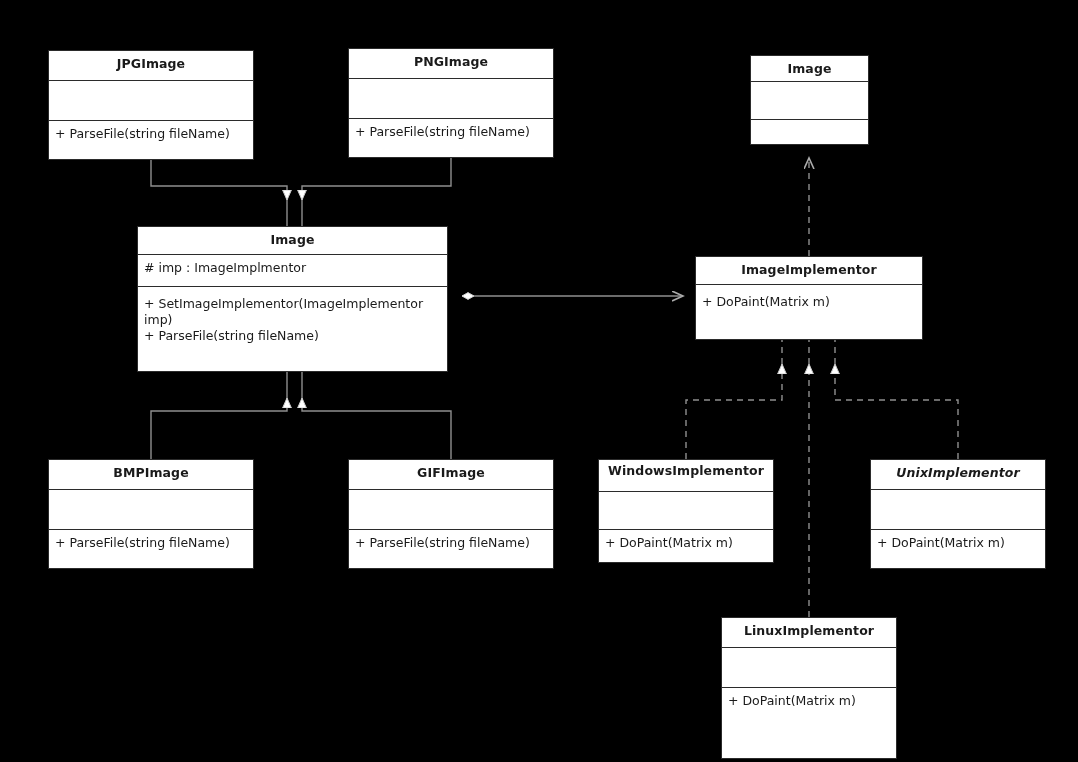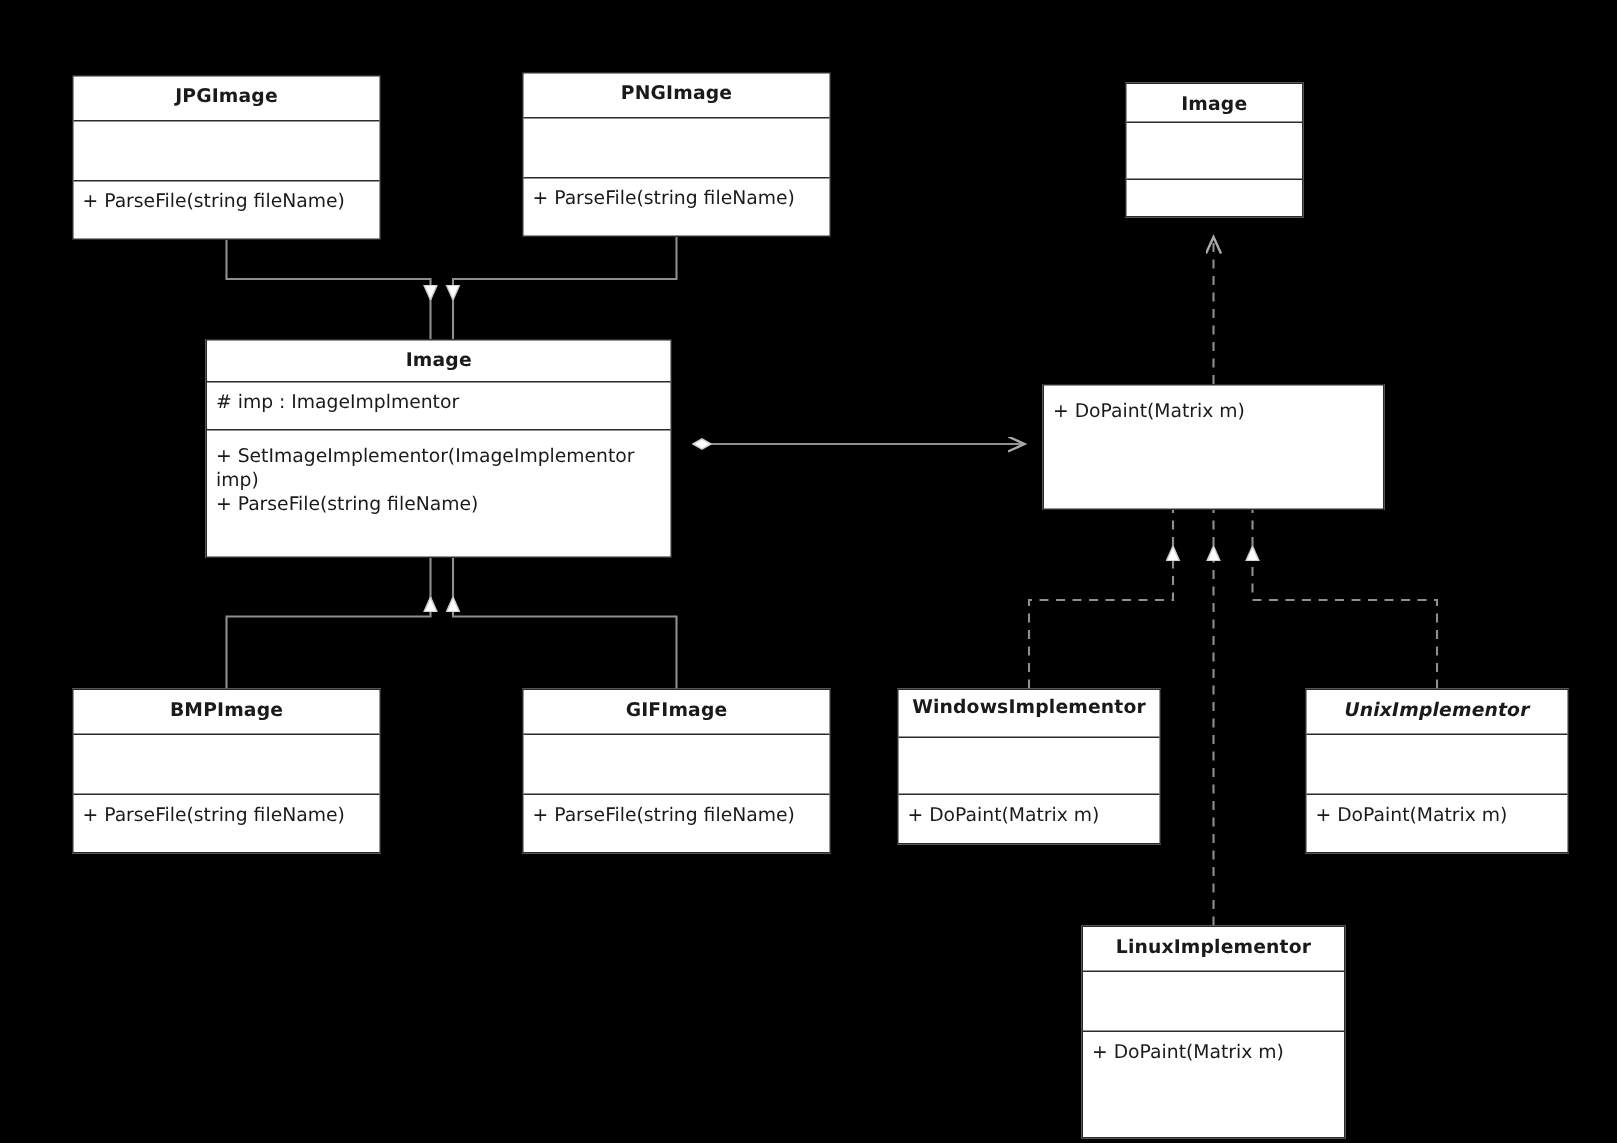--- a/index.html
+++ b/index.html
@@ -145,20 +145,21 @@
     <div class="uml-attrs" style="height:32px;">
       <div># imp : ImageImplmentor</div>
     </div>
     <div class="uml-ops" style="padding-top:9px;">
       <div class="op-line">+ SetImageImplementor(ImageImplementor imp)</div>
       <div class="op-line">+ ParseFile(string fileName)</div>
     </div>
   </div>
 
   <div class="uml-class" style="left:695px; top:256px; width:228px; height:84px;">
+    <div class="uml-header" style="height:28px;">ImageImplementor</div>
     <div class="uml-ops" style="padding-top:9px;">
       <div class="op-line">+ DoPaint(Matrix m)</div>
     </div>
   </div>
 
   <div class="uml-class" style="left:48px; top:459px; width:206px; height:110px;">
     <div class="uml-header" style="height:30px;">BMPImage</div>
     <div class="uml-attrs empty-compartment" style="height:40px;"></div>
     <div class="uml-ops">
       <div class="op-line">+ ParseFile(string fileName)</div>

